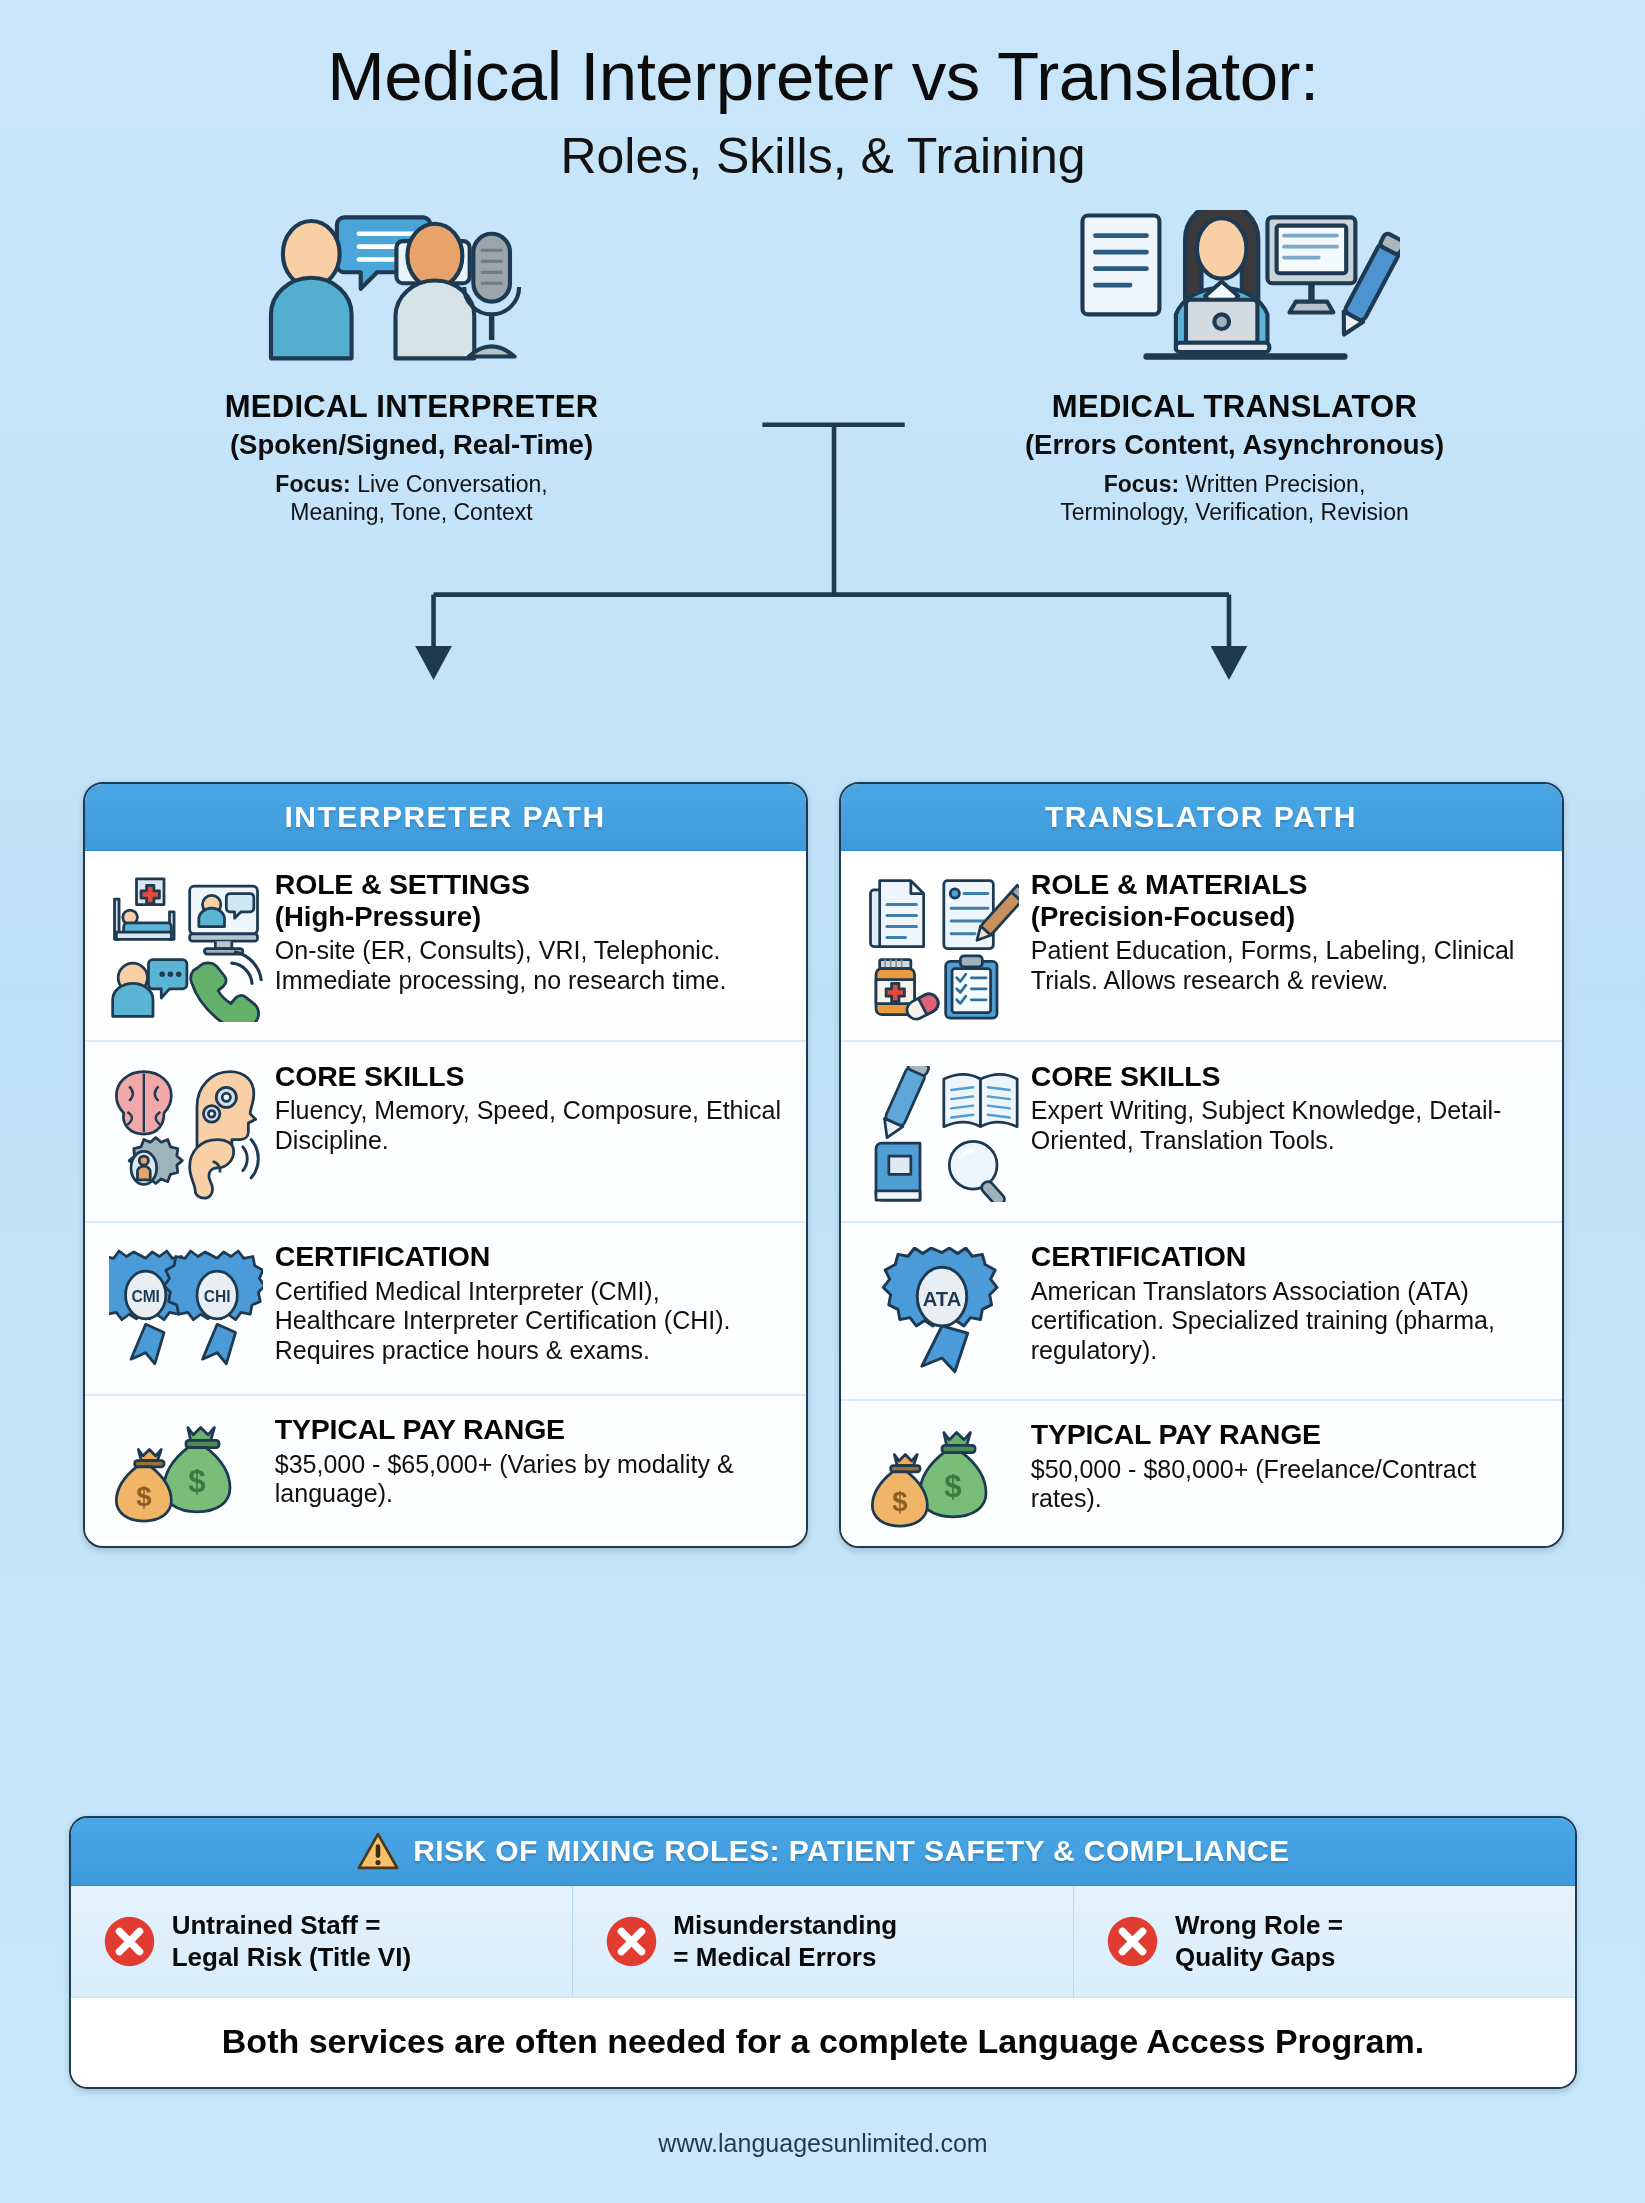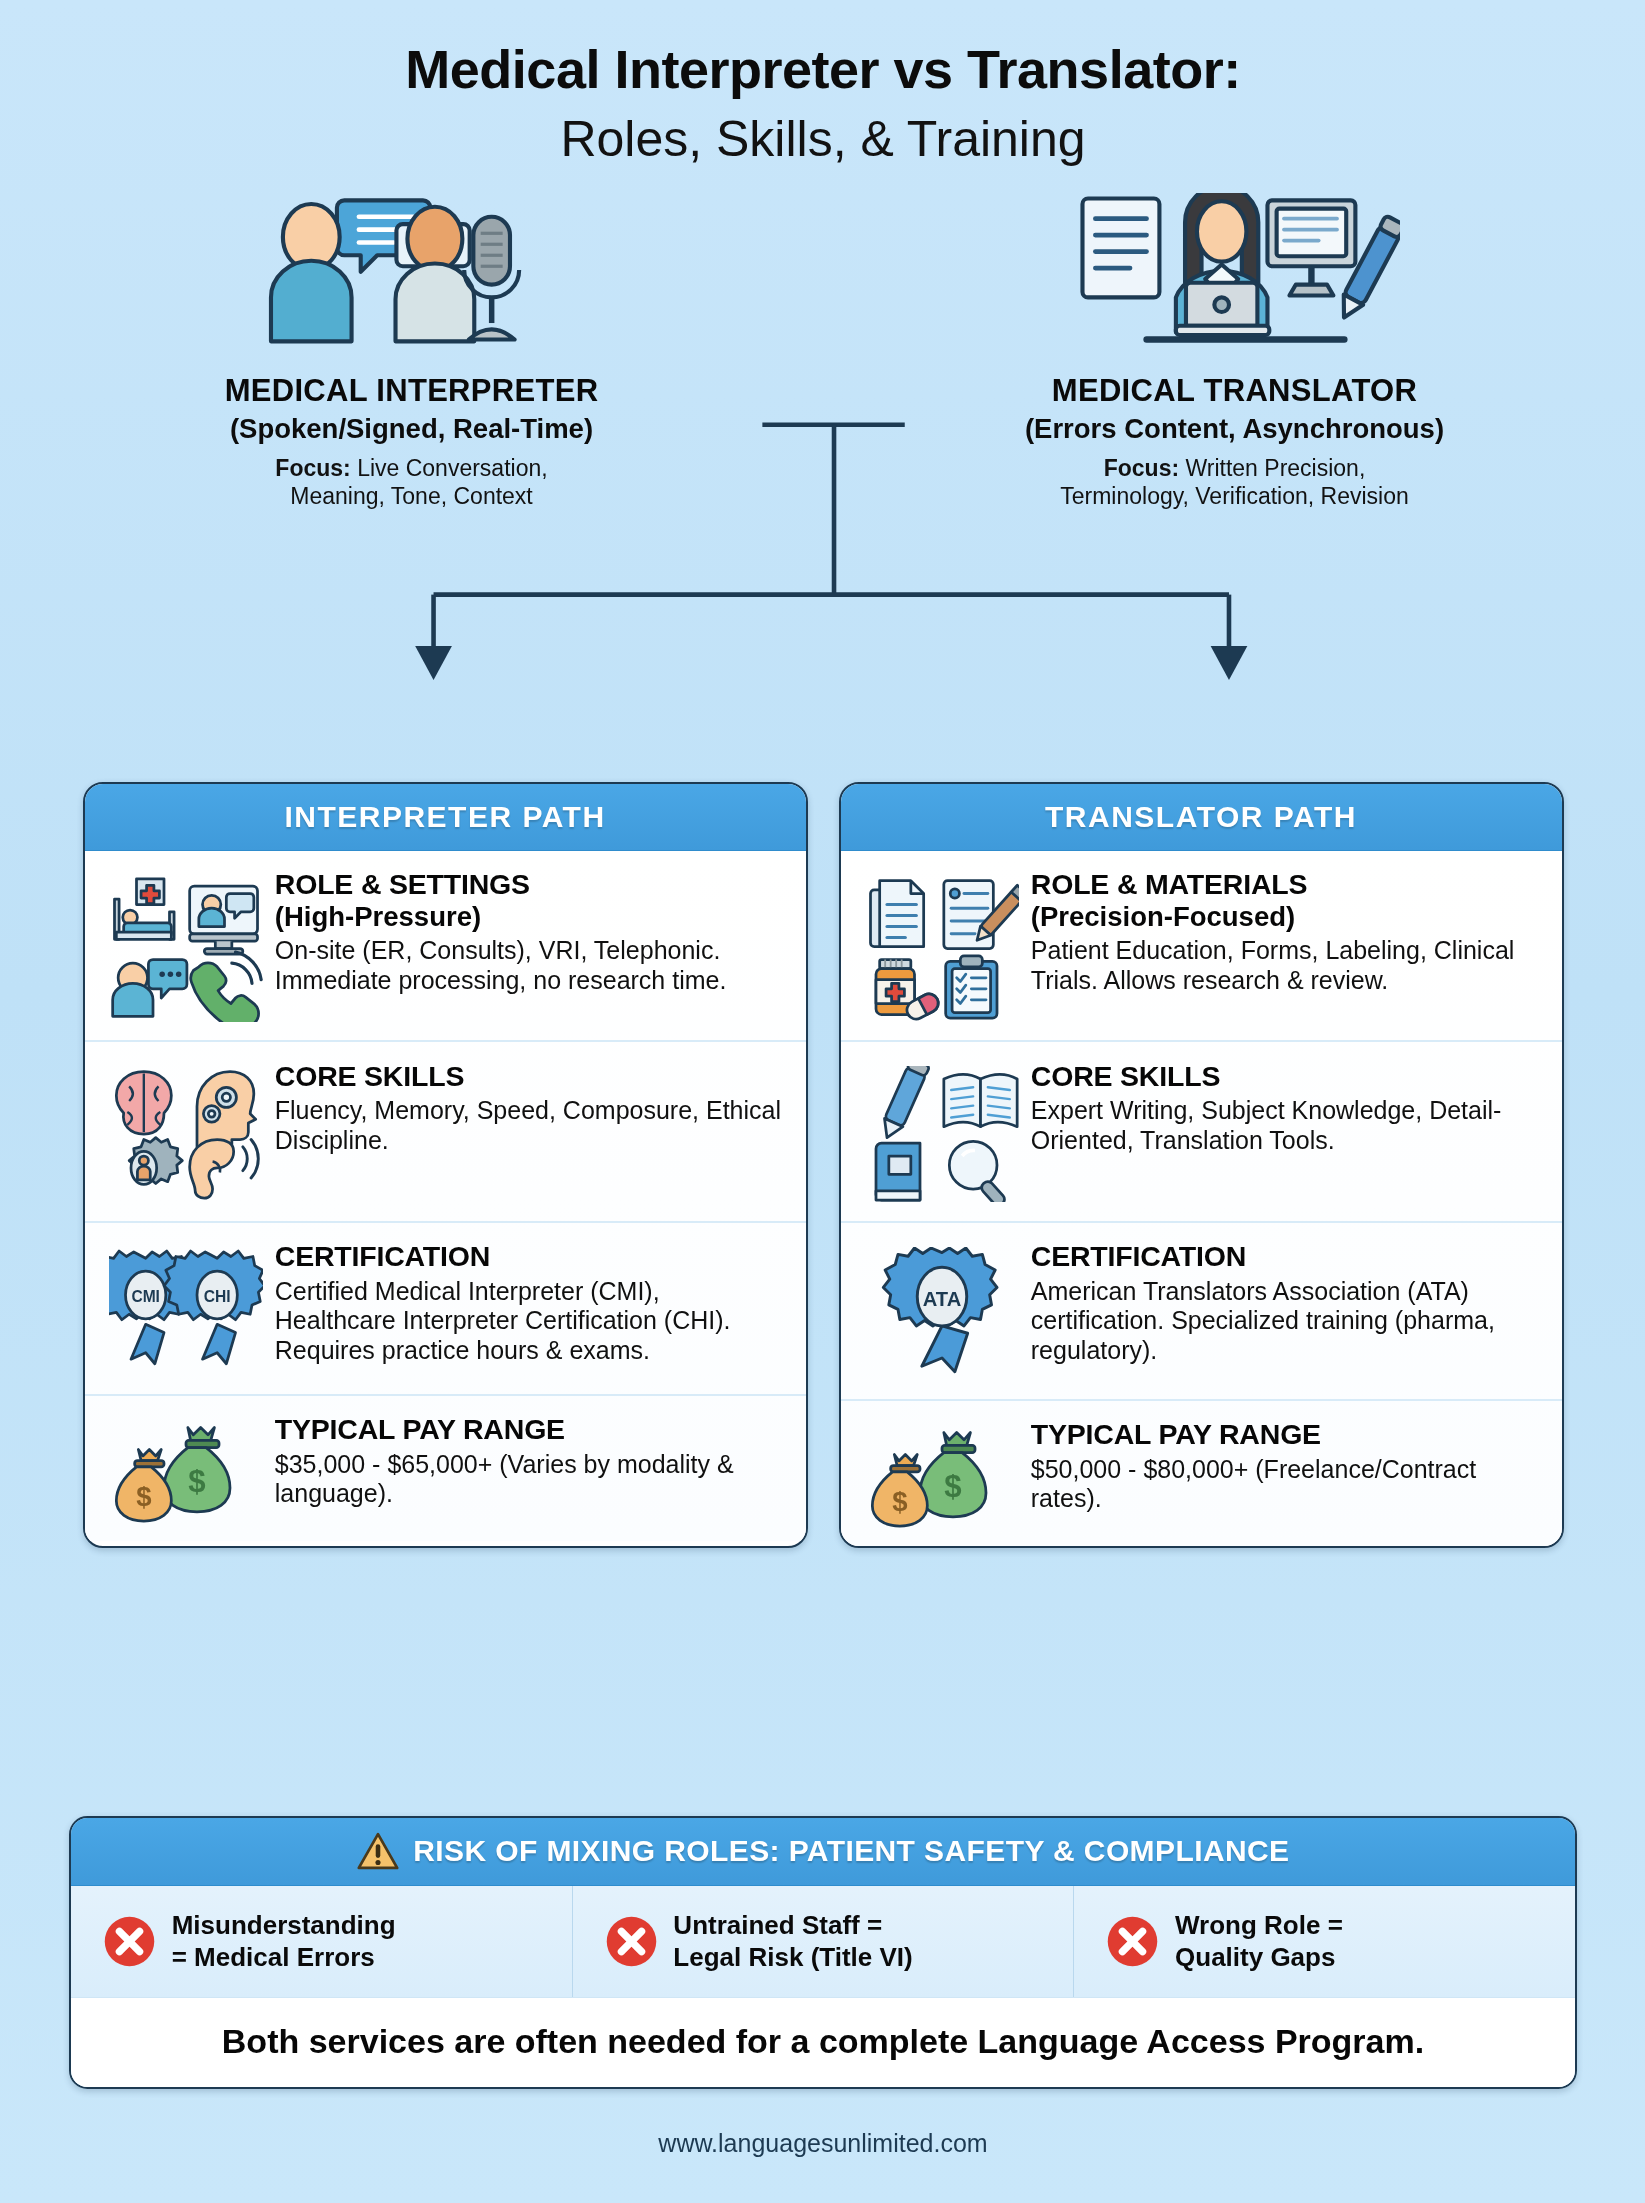--- a/index.html
+++ b/index.html
@@ -11,21 +11,21 @@
   }
   #page {
     position: relative;
     width: 1646px; height: 2204px;
     background: linear-gradient(180deg,#c9e6fa 0%,#bfe1f7 45%,#c9e7fa 100%);
   }
 
   
   .title-wrap { padding-top: 40px; text-align: center; }
   .title-l1 {
-    font-size: 54px; font-weight: 700; color: #0c0c0c;
+    font-size: 69px; font-weight: 400; color: #0c0c0c;
     letter-spacing: -0.5px; line-height: 1.08;
   }
   .title-l2 {
     font-size: 50px; font-weight: 400; color: #121212;
     line-height: 1.2; margin-top: 11px;
   }
 
   
   .roles { display: flex; margin-top: 22px; }
   .role { width: 50%; display: flex; flex-direction: column; align-items: center; }
@@ -585,36 +585,36 @@
     <div class="risk-items">
       <div class="risk-item">
         <svg width="55" height="55" viewBox="0 0 60 60">
           <circle cx="30" cy="30" r="27" fill="#e03c31"></circle>
           <g stroke="#ffffff" stroke-width="8" stroke-linecap="round">
             <line x1="19" y1="19" x2="41" y2="41"></line>
               <line x1="41" y1="19" x2="19" y2="41"></line>
           </g>
         </svg>
         <div class="risk-item-text">
-          <div>Misunderstanding</div>
-          <div>= Medical Errors</div>
+          <div>Untrained Staff =</div>
+          <div>Legal Risk (Title VI)</div>
         </div>
       </div>
 
       <div class="risk-item">
         <svg width="55" height="55" viewBox="0 0 60 60">
           <circle cx="30" cy="30" r="27" fill="#e03c31"></circle>
           <g stroke="#ffffff" stroke-width="8" stroke-linecap="round">
             <line x1="19" y1="19" x2="41" y2="41"></line>
               <line x1="41" y1="19" x2="19" y2="41"></line>
           </g>
         </svg>
         <div class="risk-item-text">
-          <div>Untrained Staff =</div>
-          <div>Legal Risk (Title VI)</div>
+          <div>Misunderstanding</div>
+          <div>= Medical Errors</div>
         </div>
       </div>
 
       <div class="risk-item">
         <svg width="55" height="55" viewBox="0 0 60 60">
           <circle cx="30" cy="30" r="27" fill="#e03c31"></circle>
           <g stroke="#ffffff" stroke-width="8" stroke-linecap="round">
             <line x1="19" y1="19" x2="41" y2="41"></line>
               <line x1="41" y1="19" x2="19" y2="41"></line>
           </g>

